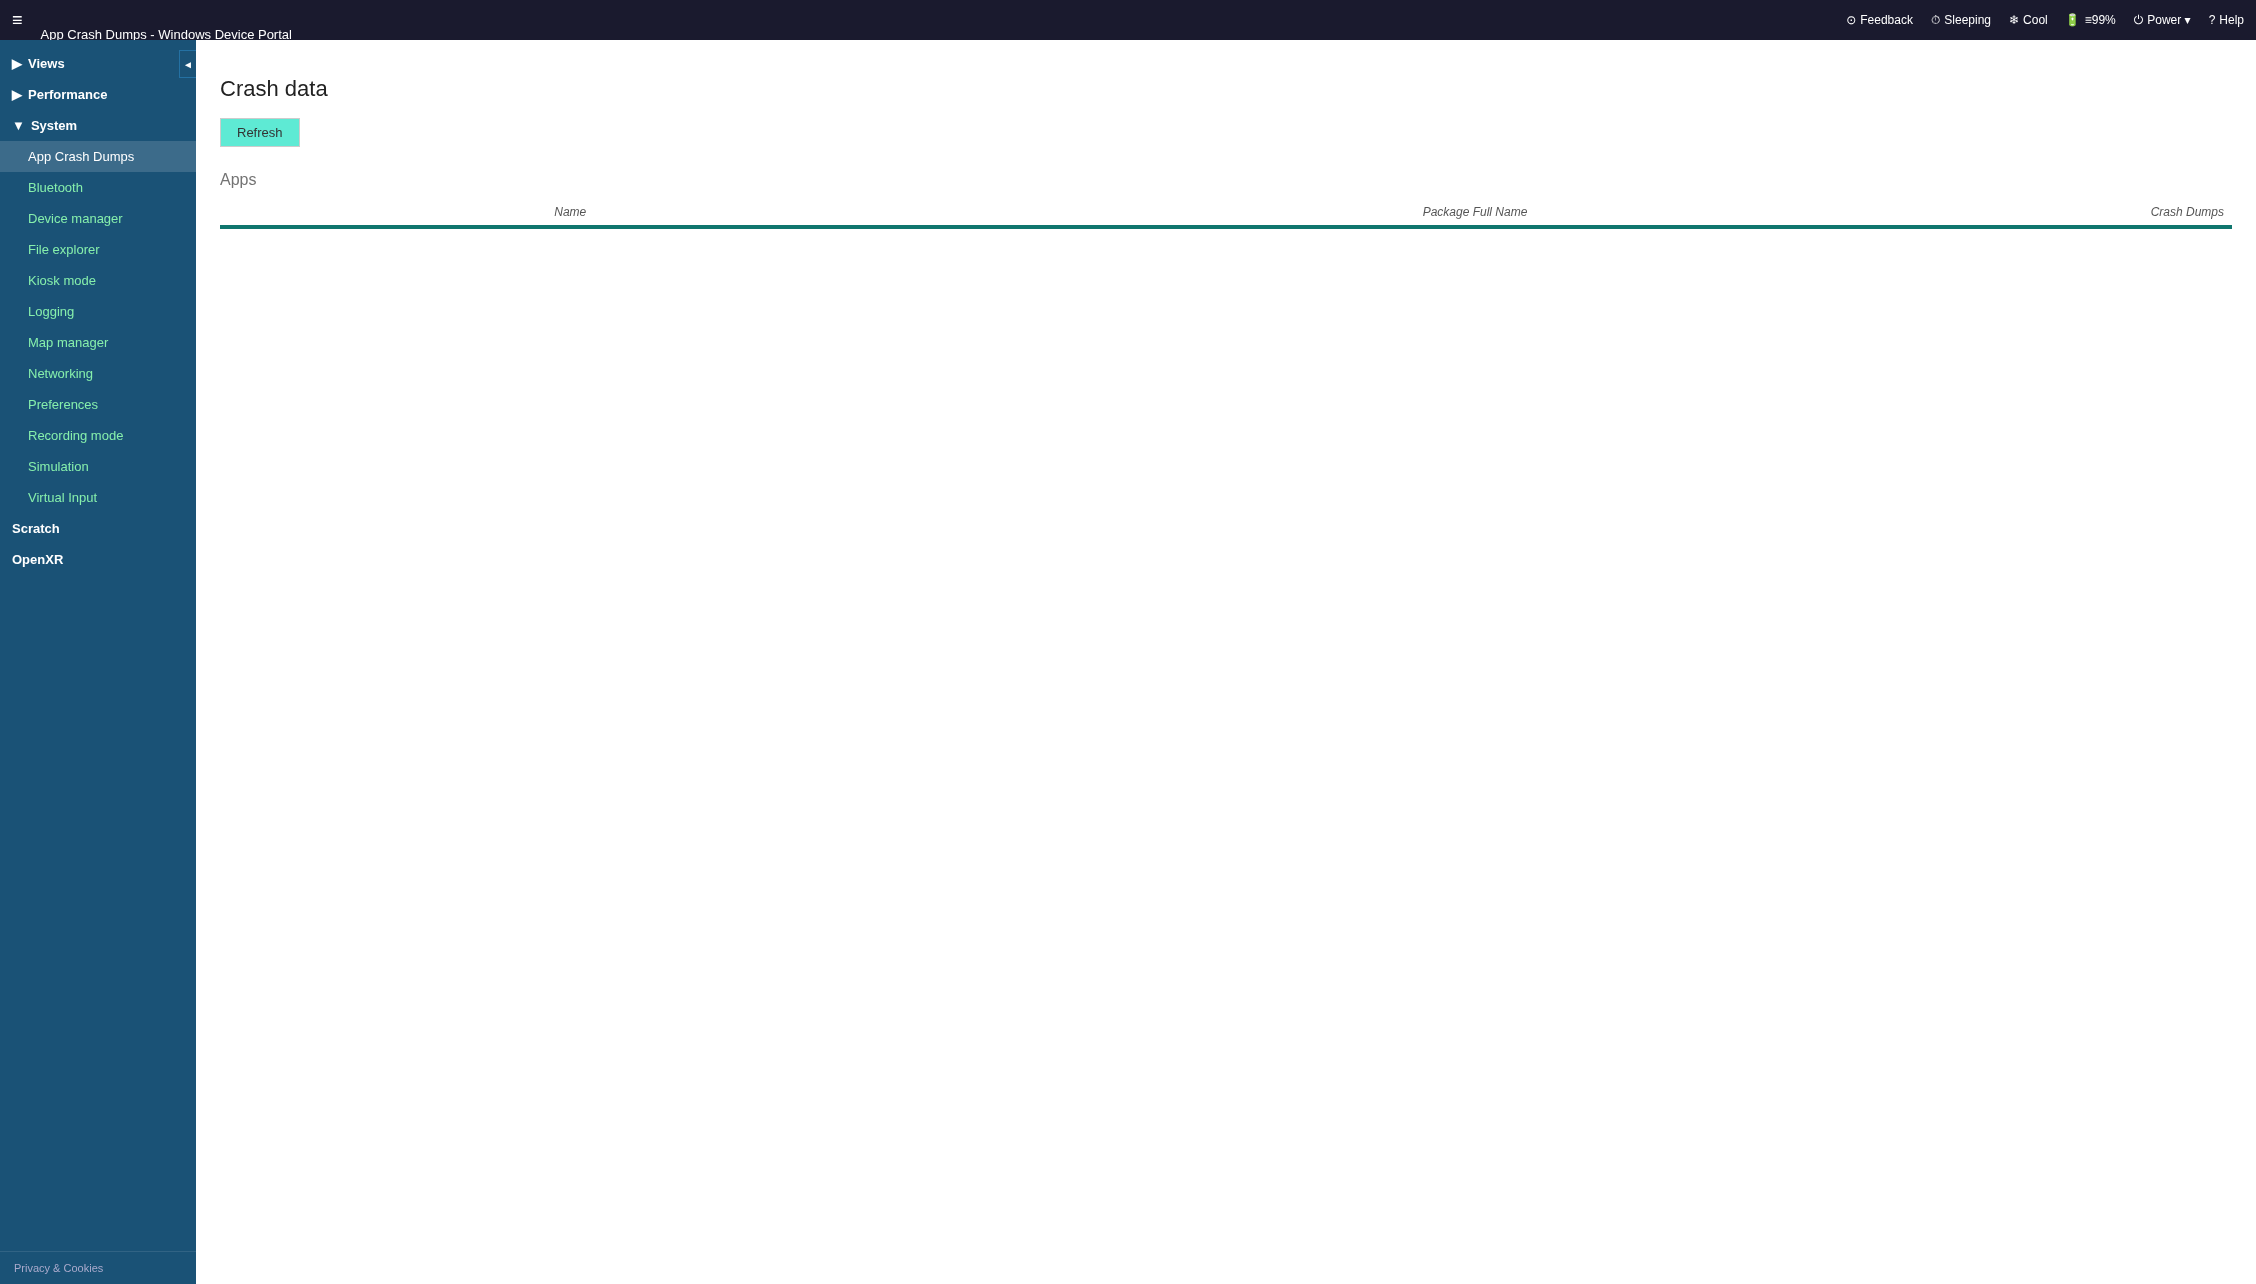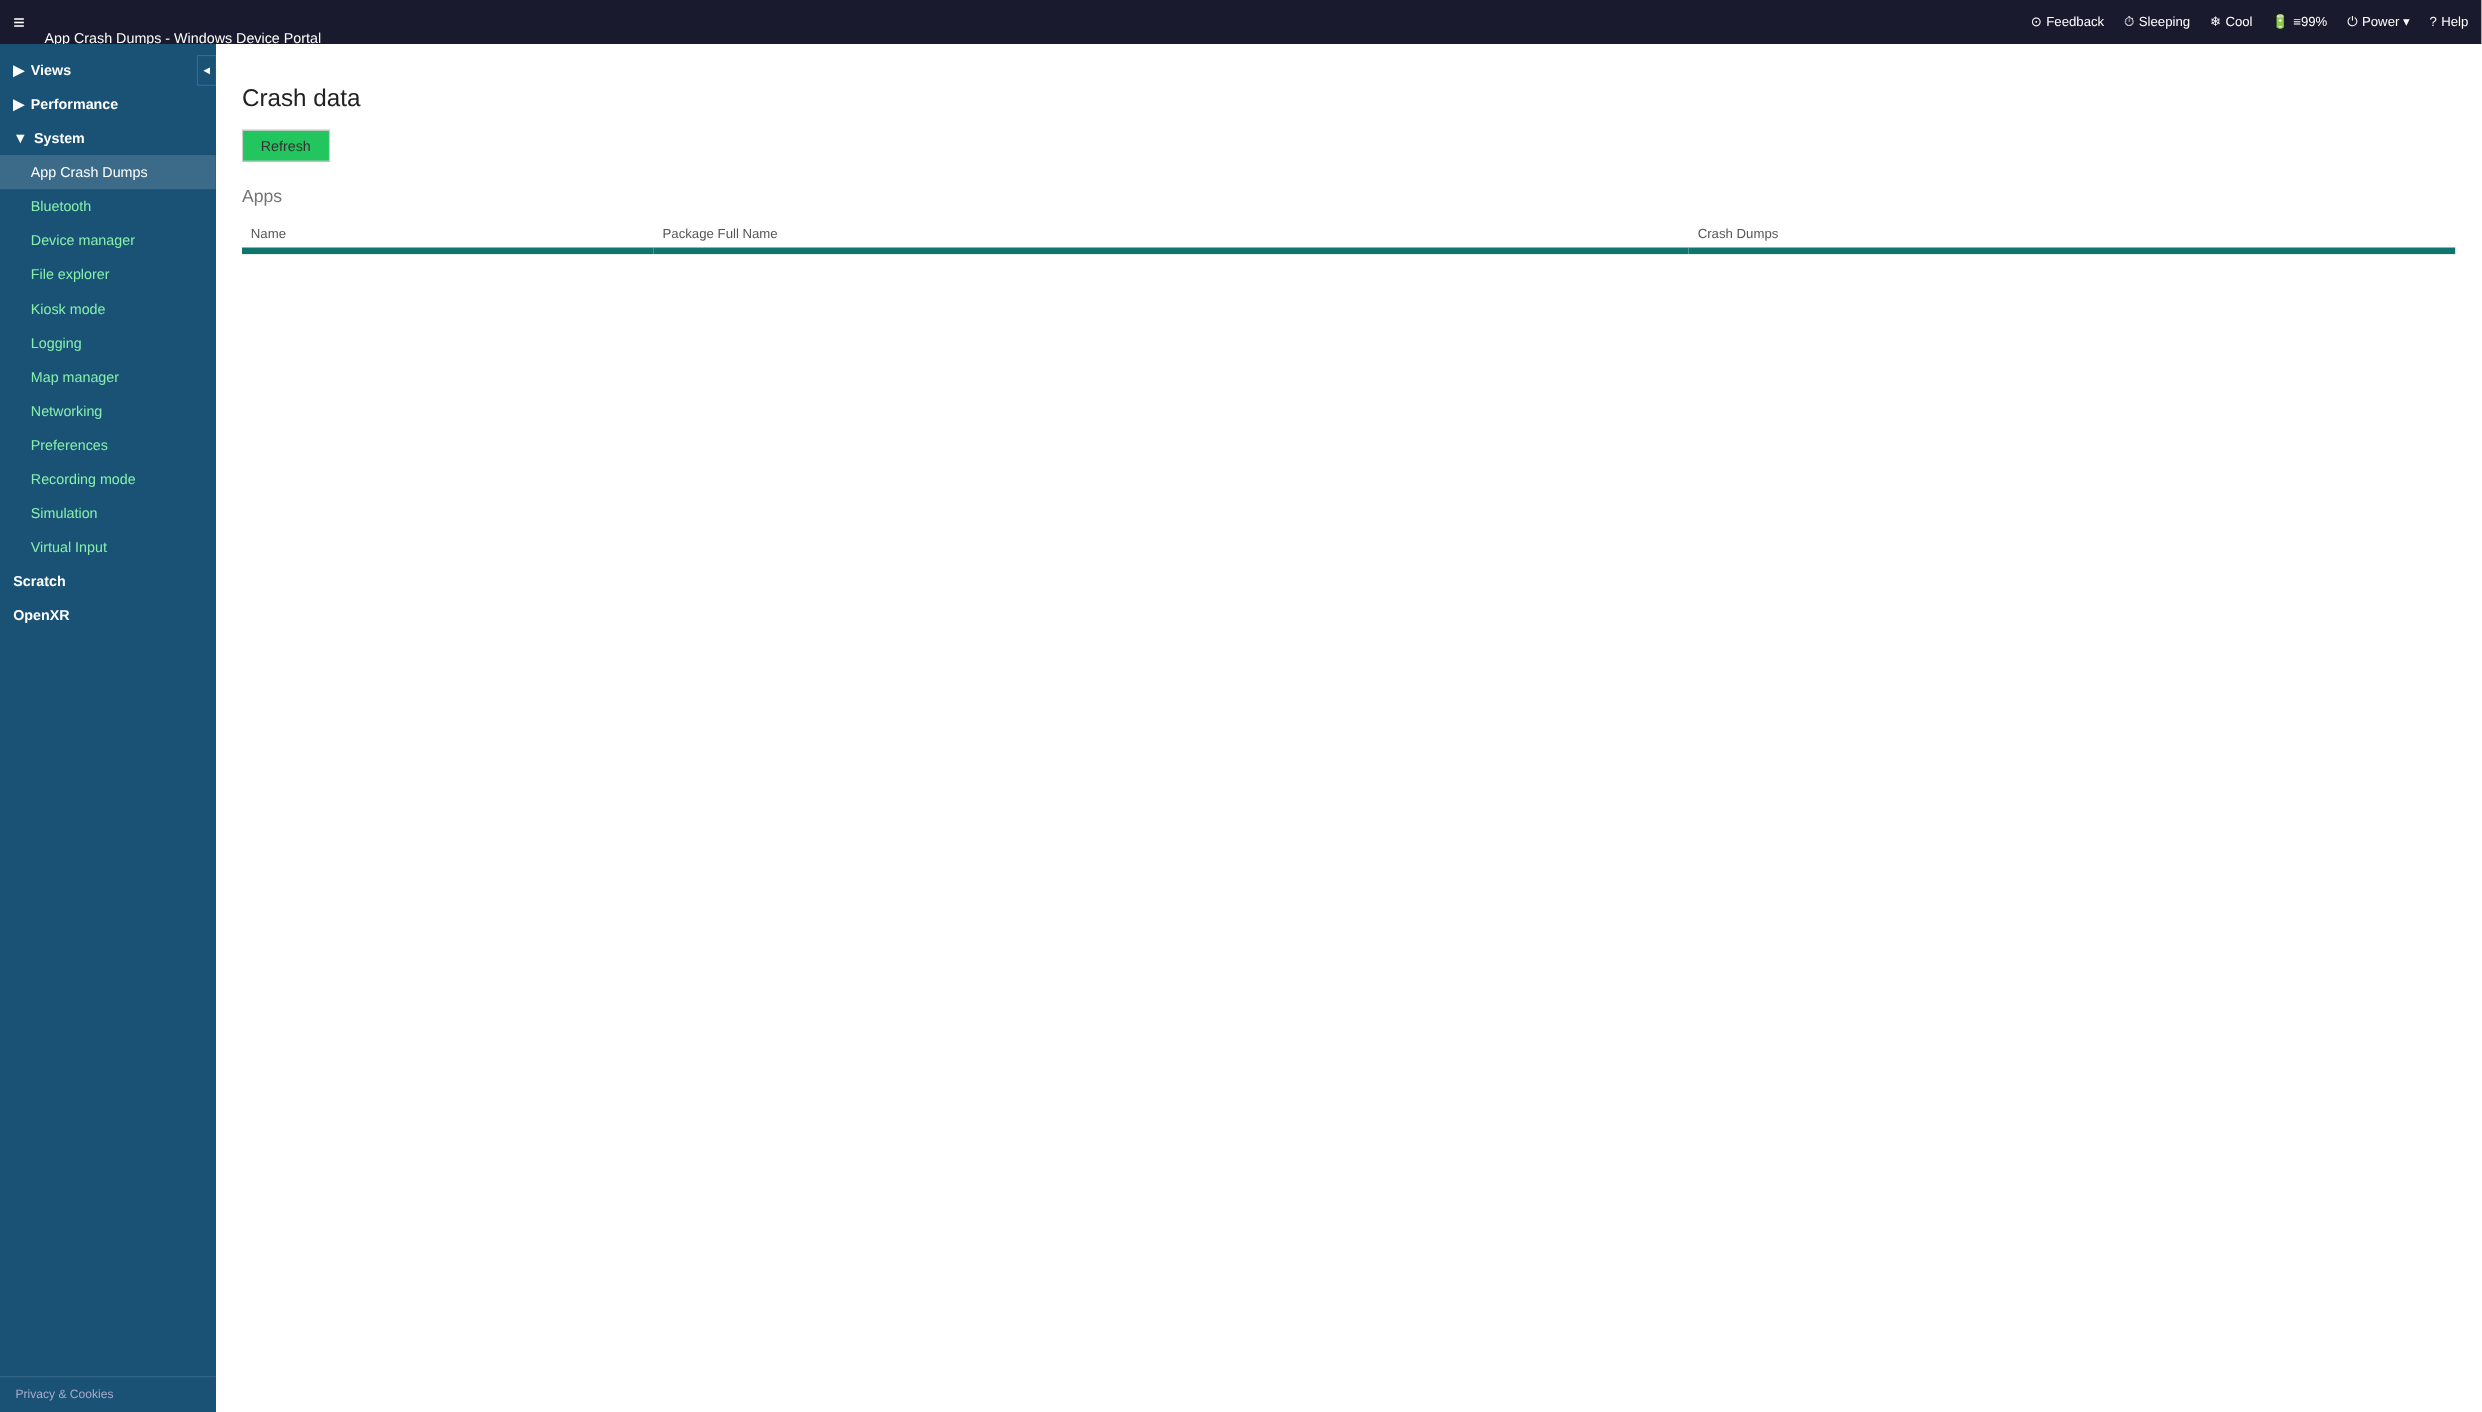--- a/index.html
+++ b/index.html
@@ -86,21 +86,21 @@
 
     #content h1 {
       font-size: 22px;
       font-weight: 300;
       color: #222;
       margin-bottom: 16px;
     }
 
     .refresh-btn {
       padding: 6px 16px;
-      background: #22c55e;
+      background: #5eead4;
       border: 1px solid #ccc;
       color: #333;
       font-size: 13px;
       cursor: pointer;
       margin-bottom: 24px;
       display: inline-block;
     }
 
     .section-title {
       font-size: 16px;
@@ -108,26 +108,27 @@
       color: #737373;
       margin-bottom: 10px;
     }
 
     .data-table {
       width: 100%;
       border-collapse: collapse;
       font-size: 13px;
     }
     .data-table th {
-      text-align: left;
+      text-align: right;
       padding: 6px 8px;
-      border-bottom: 6px solid #0f766e;
+      border-bottom: 4px solid #0f766e;
       color: #555;
       font-weight: 400;
       font-size: 12px;
+      font-style: italic;
     }
 
     
     #content::-webkit-scrollbar { width: 8px; }
     #content::-webkit-scrollbar-thumb { background: #ccc; }
     #content::-webkit-scrollbar-track { background: #f0f0f0; }
 
     #sidebar::-webkit-scrollbar { width: 4px; }
     #sidebar::-webkit-scrollbar-thumb { background: rgba(255,255,255,0.2); }
   </style>

